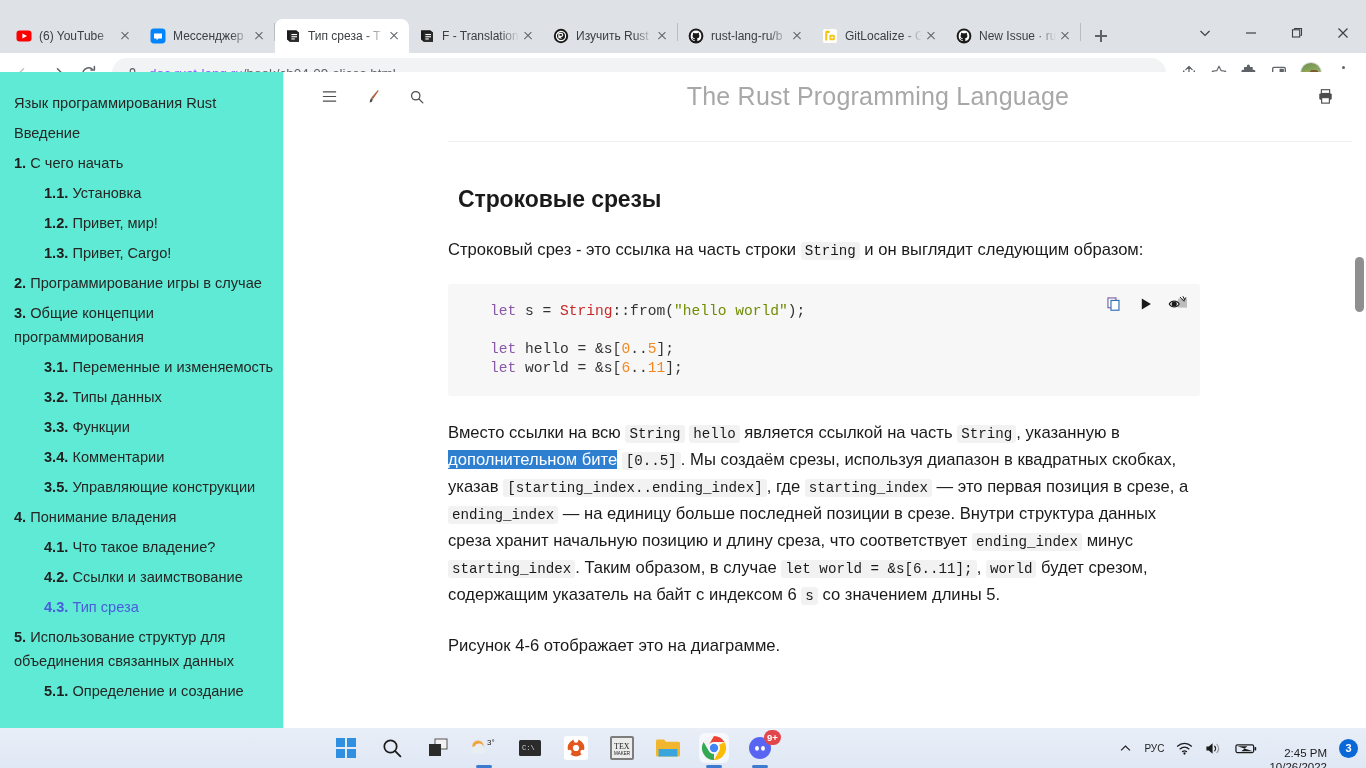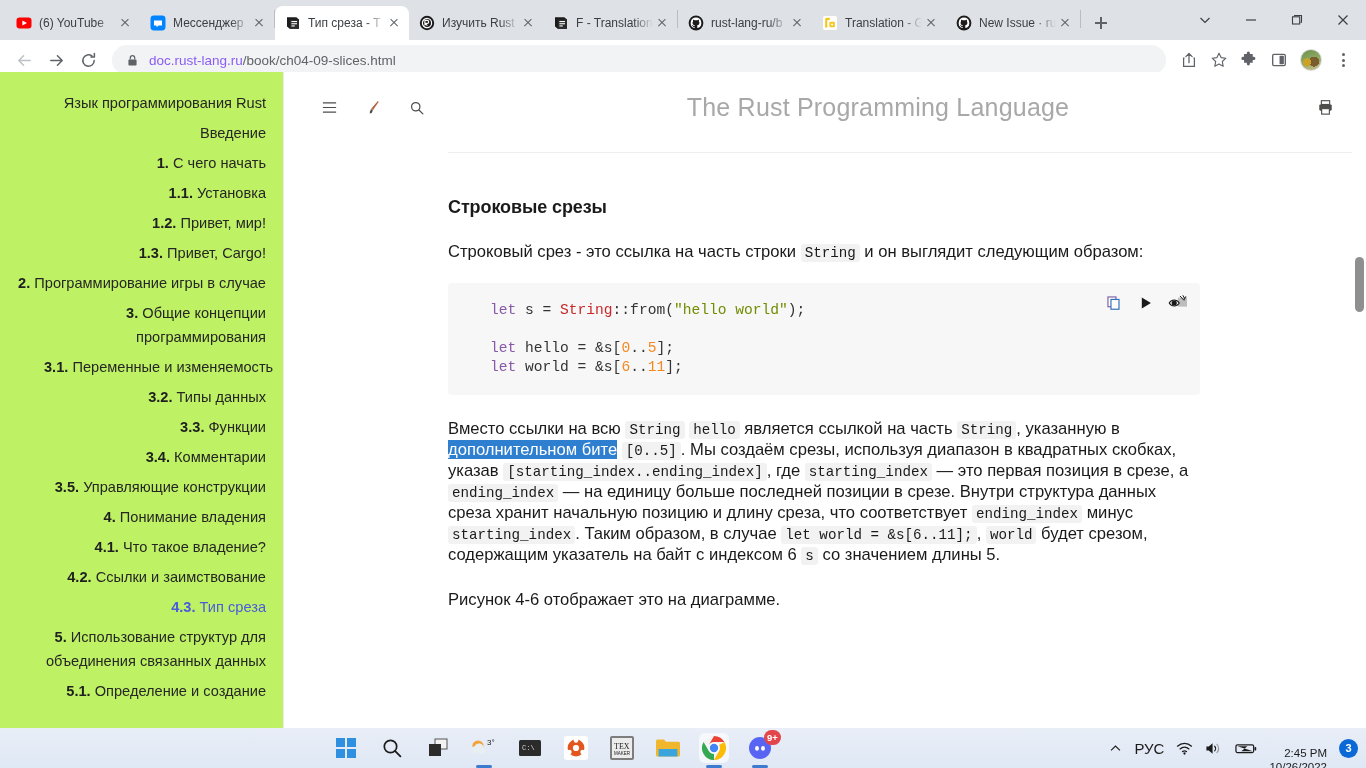--- a/index.html
+++ b/index.html
@@ -8,21 +8,21 @@
     overflow: hidden;
     font-family: "Liberation Sans", "DejaVu Sans", sans-serif;
     background: #ffffff;
   }
   body { position: relative; }
 
   
   .browser { position: absolute; top:0; left:0; width:1366px; height:728px; background:#dee1e6; }
 
   
-  .tabstrip { position:relative; height:40px; display:flex; align-items:flex-end; padding-left:6px; }
+  .tabstrip { position:relative; height:53px; display:flex; align-items:flex-end; padding-left:6px; }
   .tab {
     position:relative; height:34px; width:134px; display:flex; align-items:center;
     padding:0 6px 0 10px; font-size:12px; color:#3c4043; border-radius:8px 8px 0 0;
     flex:0 0 auto;
   }
   .tab.active { background:#ffffff;align-items:center; }
   .tab .favicon { width:16px; height:16px; flex:0 0 16px; margin-right:7px; display:block; }
   .tab .tab-title {
     flex:1 1 auto; white-space:nowrap; overflow:hidden; font-size:12px; line-height:16px;
     -webkit-mask-image: linear-gradient(to right, #000 75%, transparent 100%);
@@ -65,47 +65,47 @@
     border:1px solid #dadce0;
   }
   .menu-dots { width:30px; height:30px; display:flex; flex-direction:column; align-items:center; justify-content:center; gap:2.5px; flex:0 0 30px; }
   .menu-dots i { width:3px; height:3px; border-radius:50%; background:#5f6368; display:block; }
 
   
   .viewport { position:absolute; top:72px; left:0; width:1366px; height:656px; background:#fff; overflow:hidden; }
 
   
   .sidebar {
-    position:absolute; left:0; top:0; width:284px; height:656px; background:#bef264;
-    font-size:14.6px; color:#262625; padding:16px 18px 0 14px; overflow:hidden;text-align:right;
+    position:absolute; left:0; top:0; width:284px; height:656px; background:#5eead4;
+    font-size:14.6px; color:#262625; padding:16px 18px 0 14px; overflow:hidden;
   }
   .side-item { line-height:30px; white-space:nowrap; }
   .side-item.wrap { white-space:normal; line-height:24px; margin:3px 0; }
   .side-item .num { font-weight:bold; color:#1f1f1f; }
   .side-item.sub { padding-left:30px; }
   .side-item a { color:#262625; text-decoration:none; }
   .side-item.active a, .side-item.active .num { color:#4a5bdc; }
   .side-scrollbar { position:absolute; right:0; top:0; width:6px; height:656px; background:#fafafa; }
   .side-thumb { position:absolute; right:1px; top:0px; width:5px; height:90px; background:#8a8a8a; border-radius:3px; }
   .side-divider { position:absolute; left:283px; top:0; width:1px; height:656px; background:#ececec; }
 
   
-  .content { position:absolute; left:284px; top:12px; width:1082px; height:656px; background:#fff; overflow:hidden; }
+  .content { position:absolute; left:284px; top:1px; width:1082px; height:656px; background:#fff; overflow:hidden; }
   .menubar { height:47px; display:flex; align-items:center; padding:0 26px 0 30px; background:#fff; }
   .mb-icon { width:30px; height:30px; display:flex; align-items:center; justify-content:center; color:#4d4d4c; flex:0 0 30px; margin-right:14px; }
   .book-title { flex:1 1 auto; text-align:center; font-size:25px; color:#a8a8a8; font-weight:400; letter-spacing:.2px; }
   .mb-right { width:30px; height:30px; display:flex; align-items:center; justify-content:center; color:#4d4d4c; flex:0 0 30px; }
 
   .page { position:absolute; top:47px; left:0; width:1082px; height:609px; overflow:hidden; }
   .page-inner { position:relative; width:1082px; padding:0 0 0 164px; }
   .cut-line { position:relative; height:22px; overflow:hidden; }
   .hrule { position:absolute; top:21px; left:0; width:1082px; height:1px; background:#efefef; }
 
-  h2.sec { font-size:18px; color:#1a1a1a; margin:44px 0 0 0; font-weight:bold; letter-spacing:-.1px; }
-  p.body { font-size:16.6px; line-height:20px; color:#1a1a1a; margin:24px 0 0 0; max-width:742px; }
+  h2.sec { font-size:23px; color:#1a1a1a; margin:44px 0 0 10px; font-weight:bold; letter-spacing:-.1px; }
+  p.body { font-size:16.6px; line-height:25px; color:#1a1a1a; margin:24px 0 0 0; max-width:742px; }
   code.inl {
     font-family:"Liberation Mono","DejaVu Sans Mono",monospace; font-size:14.2px;
     background:#f2f2f2; color:#1a1a1a; padding:1px 4px; border-radius:3px; white-space:nowrap;
   }
   .hl { background:#2f7fd1; color:#ffffff; }
 
   .codeblock {
     position:relative; margin:20px 0 0 0; width:752px; background:#f6f7f6; border-radius:3px;
     padding:18px 0 18px 42px; font-family:"Liberation Mono","DejaVu Sans Mono",monospace;
     font-size:14.6px; line-height:19px; color:#333;
@@ -134,21 +134,21 @@
     width:16px; height:3px; border-radius:2px; background:#3d7bd0;
   }
   .tb-app.focused { background:rgba(255,255,255,.62); border-radius:6px; }
   .badge {
     position:absolute; top:-3px; right:-6px; min-width:17px; height:15px; padding:0 3px;
     background:#e2464a; color:#fff; border-radius:8px; font-size:9.5px; line-height:15px;
     text-align:center; font-weight:bold;
   }
   .tray { position:absolute; right:8px; top:0; height:40px; display:flex; align-items:center; gap:12px; color:#1b1b1b; }
   .tray-ic { display:flex; align-items:center; justify-content:center; color:#1b1b1b; }
-  .tray-lang { font-size:15px; }
+  .tray-lang { font-size:10px; }
   .clock { text-align:right; font-size:11.5px; line-height:14px; color:#1b1b1b;margin-top:24px; }
   .notif-badge {
     width:19px; height:19px; border-radius:50%; background:#0a69d6; color:#fff;
     font-size:11px; line-height:19px; text-align:center; font-weight:bold;
   }
 </style>
 </head>
 <body>
 
 <div class="browser">
@@ -178,55 +178,55 @@
               <path d="M4.7 4.4 h9.3 v9.4 H4.7 Z" fill="#2b2b2b"></path>
               <rect x="6.4" y="6" width="5.6" height="1.1" fill="#fff"></rect>
               <rect x="6.4" y="8.2" width="5.6" height="1.1" fill="#fff"></rect>
               <rect x="6.4" y="10.4" width="3.4" height="1.1" fill="#fff"></rect>
             </svg></span>
           <span class="tab-title">Тип среза - Т</span>
           <span class="tab-close"></span>
         </div>
         <div class="tab">
           <span class="favicon"><svg width="16" height="16" viewBox="0 0 16 16">
-              <circle cx="8" cy="8" r="7.2" fill="#1b1b1b"></circle>
-              <circle cx="8" cy="8" r="4.6" fill="none" stroke="#fff" stroke-width="1.2"></circle>
-              <path d="M5.9 10.6 V5.4 h2.3 a1.5 1.5 0 0 1 0 3 H6.2 l2.2 2.2" stroke="#fff" stroke-width="1.1" fill="none"></path>
-            </svg></span>
-          <span class="tab-title">Изучить Rust</span>
-          <span class="tab-close"></span>
-        </div>
-        <div class="tab">
-          <span class="favicon"><svg width="16" height="16" viewBox="0 0 16 16">
               <path d="M2 2.2 h9.3 l2.7 2.2 v9.4 H4.7 L2 11.6 Z" fill="#1b1b1b"></path>
               <path d="M4.7 4.4 h9.3 v9.4 H4.7 Z" fill="#2b2b2b"></path>
               <rect x="6.4" y="6" width="5.6" height="1.1" fill="#fff"></rect>
               <rect x="6.4" y="8.2" width="5.6" height="1.1" fill="#fff"></rect>
               <rect x="6.4" y="10.4" width="3.4" height="1.1" fill="#fff"></rect>
             </svg></span>
           <span class="tab-title">F - Translation</span>
           <span class="tab-close"></span>
         </div>
+        <div class="tab">
+          <span class="favicon"><svg width="16" height="16" viewBox="0 0 16 16">
+              <circle cx="8" cy="8" r="7.2" fill="#1b1b1b"></circle>
+              <circle cx="8" cy="8" r="4.6" fill="none" stroke="#fff" stroke-width="1.2"></circle>
+              <path d="M5.9 10.6 V5.4 h2.3 a1.5 1.5 0 0 1 0 3 H6.2 l2.2 2.2" stroke="#fff" stroke-width="1.1" fill="none"></path>
+            </svg></span>
+          <span class="tab-title">Изучить Rust</span>
+          <span class="tab-close"></span>
+        </div>
         <div class="tabsep"></div>
         <div class="tab">
           <span class="favicon"><svg width="16" height="16" viewBox="0 0 16 16">
               <circle cx="8" cy="8" r="7.4" fill="#1b1b1b"></circle>
               <path d="M8 2.6 a5.4 5.4 0 0 0-1.7 10.5 c.27.05.37-.12.37-.26 v-.95 c-1.5.33-1.82-.72-1.82-.72 -.25-.62-.6-.79-.6-.79 -.49-.33.04-.33.04-.33 .54.04.83.56.83.56 .48.82 1.26.58 1.57.45 .05-.35.19-.59.34-.72 -1.2-.13-2.46-.6-2.46-2.66 0-.59.21-1.07.55-1.45 -.06-.14-.24-.69.05-1.43 0 0 .45-.14 1.47.55a5.1 5.1 0 0 1 2.68 0c1.02-.69 1.47-.55 1.47-.55 .29.74.11 1.29.05 1.43 .34.38.55.86.55 1.45 0 2.07-1.26 2.53-2.46 2.66 .2.17.37.5.37 1.01v1.5c0 .14.1.31.37.26A5.4 5.4 0 0 0 8 2.6Z" fill="#fff"></path>
             </svg></span>
           <span class="tab-title">rust-lang-ru/b</span>
           <span class="tab-close"></span>
         </div>
         <div class="tab">
           <span class="favicon"><svg width="16" height="16" viewBox="0 0 16 16">
               <rect x="0.5" y="0.5" width="15" height="15" rx="2.6" fill="#ffffff" stroke="#e0e0e0"></rect>
               <path d="M3.2 12.6 V4.2 a1.4 1.4 0 0 1 1.4-1.4 h3.2 v2.3 H5.3 v7.5 Z" fill="#f5c518"></path>
               <rect x="7.4" y="6.8" width="5.4" height="5.4" rx="1" fill="#f5c518"></rect>
               <circle cx="10.1" cy="9.5" r="1.1" fill="#fff"></circle>
             </svg></span>
-          <span class="tab-title">Translation - G</span>
+          <span class="tab-title">GitLocalize - G</span>
           <span class="tab-close"></span>
         </div>
         <div class="tab">
           <span class="favicon"><svg width="16" height="16" viewBox="0 0 16 16">
               <circle cx="8" cy="8" r="7.4" fill="#1b1b1b"></circle>
               <path d="M8 2.6 a5.4 5.4 0 0 0-1.7 10.5 c.27.05.37-.12.37-.26 v-.95 c-1.5.33-1.82-.72-1.82-.72 -.25-.62-.6-.79-.6-.79 -.49-.33.04-.33.04-.33 .54.04.83.56.83.56 .48.82 1.26.58 1.57.45 .05-.35.19-.59.34-.72 -1.2-.13-2.46-.6-2.46-2.66 0-.59.21-1.07.55-1.45 -.06-.14-.24-.69.05-1.43 0 0 .45-.14 1.47.55a5.1 5.1 0 0 1 2.68 0c1.02-.69 1.47-.55 1.47-.55 .29.74.11 1.29.05 1.43 .34.38.55.86.55 1.45 0 2.07-1.26 2.53-2.46 2.66 .2.17.37.5.37 1.01v1.5c0 .14.1.31.37.26A5.4 5.4 0 0 0 8 2.6Z" fill="#fff"></path>
             </svg></span>
           <span class="tab-title">New Issue · ru</span>
           <span class="tab-close"></span>
         </div>

